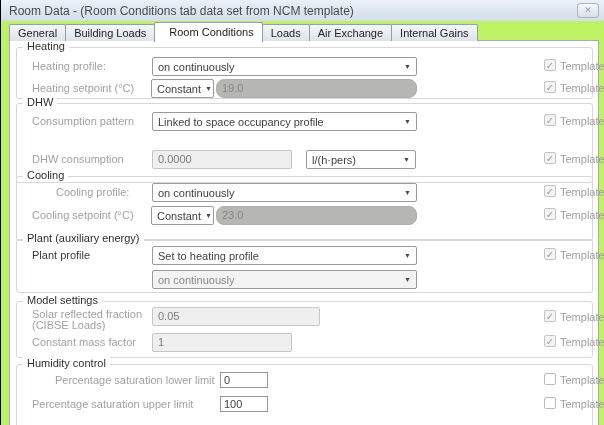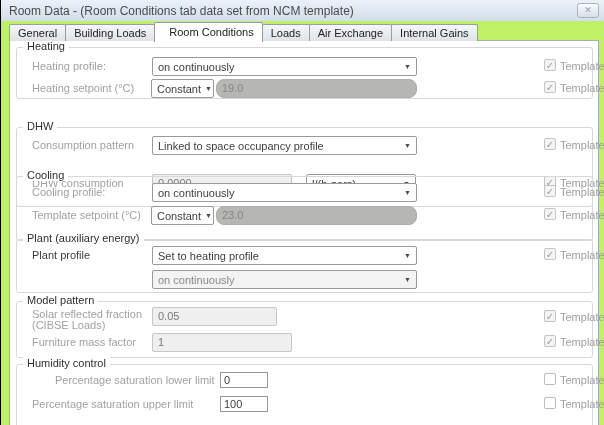--- a/index.html
+++ b/index.html
@@ -92,21 +92,21 @@
       <span class="lbl dis" style="top:34px;">Heating setpoint (°C)</span>
       <div class="combo" style="top:31px;left:134px;width:63px;">
         <span>Constant</span>
         <span class="arrow">▼</span>
       </div>
       <div class="field-dark" style="top:31px;left:199px;width:201px;">19.0</div>
       <span class="cb checked" style="top:33px;">✓</span>
       <span class="cb-lbl" style="top:34px;">Template</span>
     </div>
 
-    <div class="group" style="top:62px;height:80px;margin-top:24px;">
+    <div class="group" style="top:62px;height:80px;">
       <span class="gtitle">DHW</span>
       <span class="lbl dis" style="top:11px;">Consumption pattern</span>
       <div class="combo" style="top:8px;left:135px;width:265px;">
         <span>Linked to space occupancy profile</span>
         <span class="arrow">▼</span>
       </div>
       <span class="cb checked" style="top:10px;">✓</span>
       <span class="cb-lbl" style="top:11px;">Template</span>
 
       <span class="lbl dis" style="top:49px;">DHW consumption</span>
@@ -114,29 +114,29 @@
       <div class="combo" style="top:46px;left:289px;width:110px;">
         <span>l/(h·pers)</span>
         <span class="arrow">▼</span>
       </div>
       <span class="cb checked" style="top:48px;">✓</span>
       <span class="cb-lbl" style="top:49px;">Template</span>
     </div>
 
     <div class="group" style="top:135px;height:65px;">
       <span class="gtitle">Cooling</span>
-      <span class="lbl dis" style="top:9px;">Cooling profile:</span>
+      <span class="lbl dis" style="top:9px;margin-left:24px;">Cooling profile:</span>
       <div class="combo" style="top:6px;left:135px;width:265px;">
         <span>on continuously</span>
         <span class="arrow">▼</span>
       </div>
       <span class="cb checked" style="top:8px;">✓</span>
       <span class="cb-lbl" style="top:9px;">Template</span>
 
-      <span class="lbl dis" style="top:32px;">Template setpoint (°C)</span>
+      <span class="lbl dis" style="top:32px;">Cooling setpoint (°C)</span>
       <div class="combo" style="top:29px;left:134px;width:63px;">
         <span>Constant</span>
         <span class="arrow">▼</span>
       </div>
       <div class="field-dark" style="top:29px;left:199px;width:201px;">23.0</div>
       <span class="cb checked" style="top:31px;">✓</span>
       <span class="cb-lbl" style="top:32px;">Template</span>
     </div>
 
     <div class="group" style="top:198px;height:54px;">
@@ -149,28 +149,28 @@
       <span class="cb checked" style="top:8px;">✓</span>
       <span class="cb-lbl" style="top:9px;">Template</span>
 
       <div class="combo dim" style="top:30px;left:135px;width:265px;">
         <span>on continuously</span>
         <span class="arrow">▼</span>
       </div>
     </div>
 
     <div class="group" style="top:260px;height:57px;">
-      <span class="gtitle">Model pattern</span>
+      <span class="gtitle">Model settings</span>
       <span class="lbl dis" style="top:6px;">Solar reflected fraction</span>
       <span class="lbl dis" style="top:17px;">(CIBSE Loads)</span>
-      <div class="field-light" style="top:5px;left:135px;width:125px;">0.05</div>
+      <div class="field-light" style="top:5px;left:135px;width:168px;">0.05</div>
       <span class="cb checked" style="top:8px;">✓</span>
       <span class="cb-lbl" style="top:9px;">Template</span>
 
-      <span class="lbl dis" style="top:34px;">Furniture mass factor</span>
+      <span class="lbl dis" style="top:34px;">Constant mass factor</span>
       <div class="field-light" style="top:31px;left:135px;width:140px;">1</div>
       <span class="cb checked" style="top:33px;">✓</span>
       <span class="cb-lbl" style="top:34px;">Template</span>
     </div>
 
     <div class="group" style="top:323px;height:75px;">
       <span class="gtitle">Humidity control</span>
       <span class="lbl dis" style="top:9px;margin-left:23px;">Percentage saturation lower limit</span>
       <input class="input" style="top: 7px; left: 203px;" value="0">
       <span class="cb" style="top:8px;"></span>

